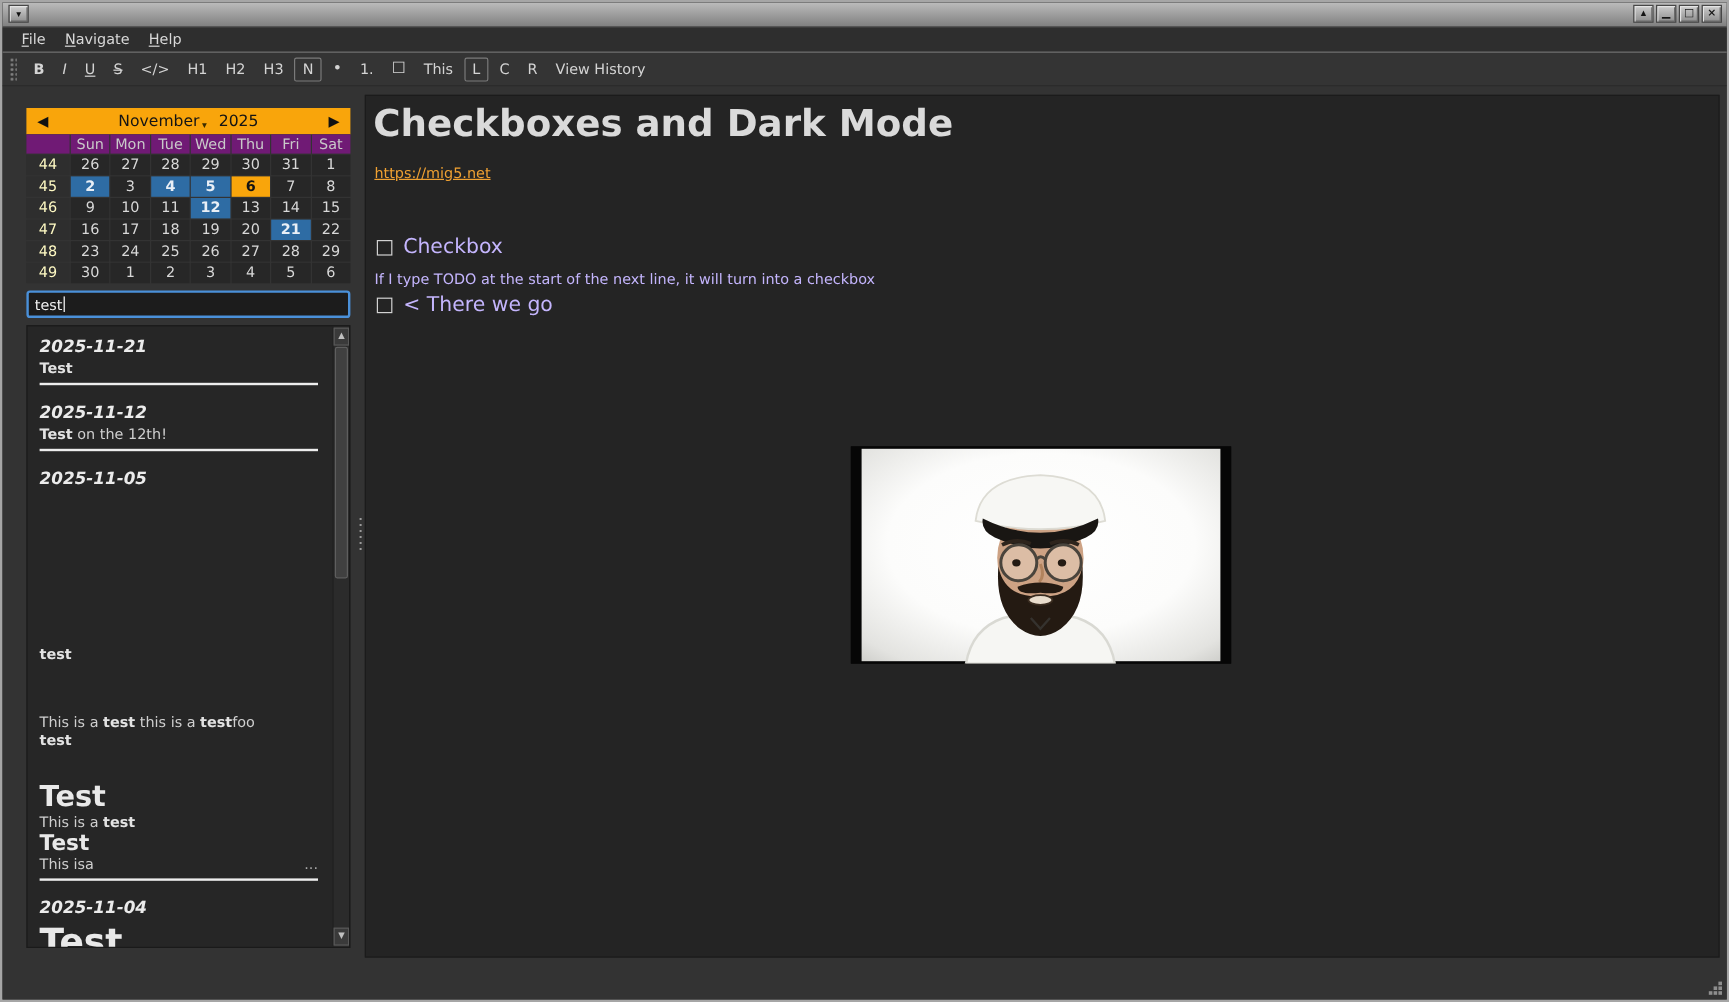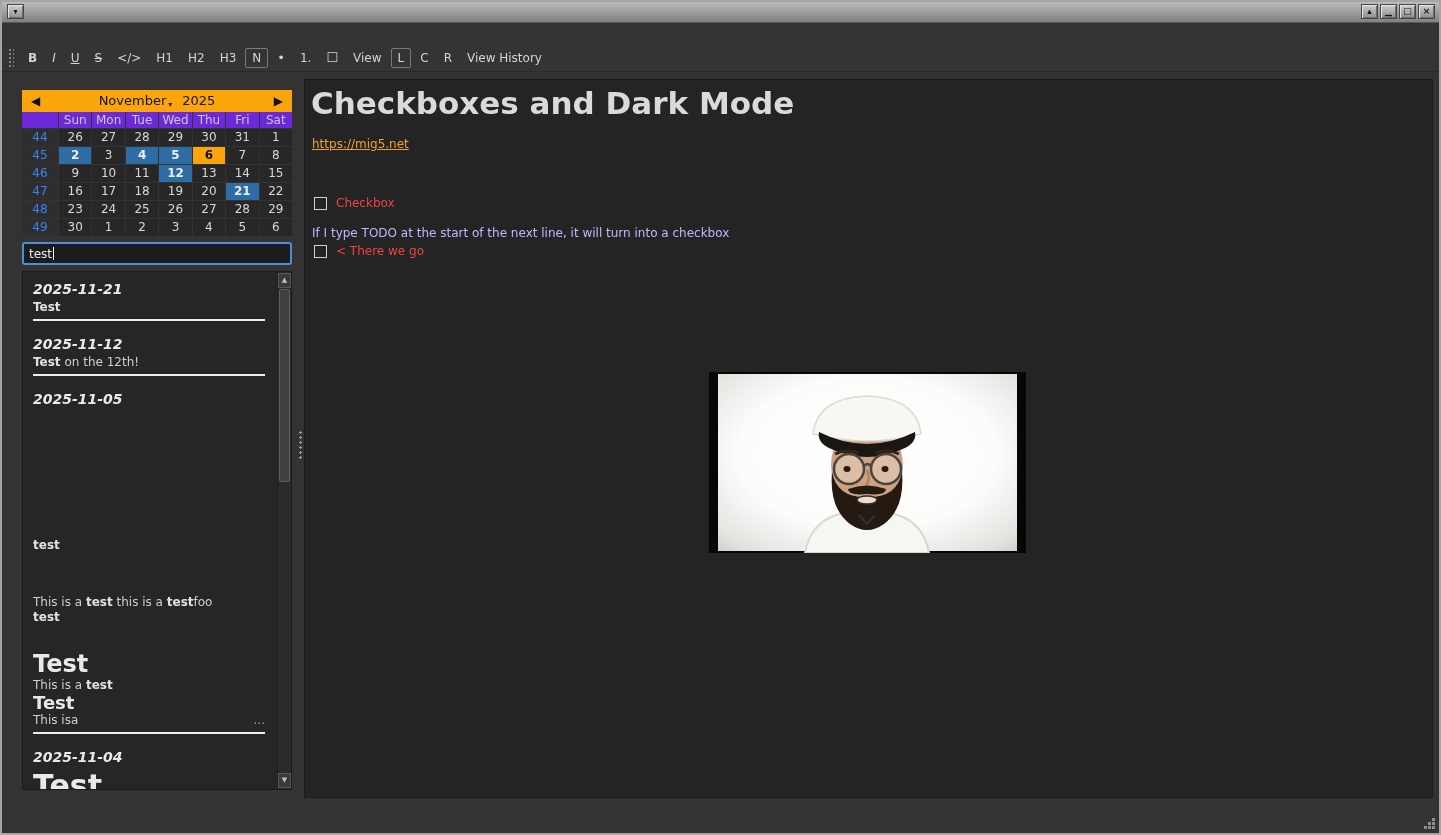--- a/index.html
+++ b/index.html
@@ -33,22 +33,22 @@
   .content{position:absolute;top:70px;left:0;right:0;bottom:0;background:#333;}
 
   
   .cal-header{position:absolute;left:20px;top:18px;width:270px;height:22px;background:#f9a50b;color:#141414;display:flex;align-items:center;font-size:13px;}
   .cal-arrow{padding:0 9px;font-size:12px;color:#111;}
   .cal-title{flex:1;text-align:center;}
   .cal-caret{font-size:8px;vertical-align:-2px;margin-left:2px;color:#3a2c00;}
   .cal-year{margin-left:10px;}
   .cal-grid{position:absolute;left:20px;top:40px;width:270px;display:grid;grid-template-columns:36px repeat(7,1fr);gap:1px;background:#333;}
   .cal-cell{background:#272727;color:#d8d8d8;font-size:12px;text-align:center;height:17px;line-height:17px;}
-  .cal-head{background:#6d28d9;color:#c9c9c9;height:16px;line-height:16px;}
-  .cal-week{background:#2e2e2e;color:#3b82f6;}
+  .cal-head{background:#701a75;color:#c9c9c9;height:16px;line-height:16px;}
+  .cal-week{background:#2e2e2e;color:#fef9c3;}
   .cal-day.sel{background:#2e6ca4;color:#e9eff6;font-weight:bold;}
   .cal-day.today{background:#f9a50b;color:#141414;font-weight:bold;}
 
   
   .search{position:absolute;left:20px;top:170px;width:270px;height:23px;background:#1c1c1c;border:2px solid #4a90d9;border-radius:3px;display:flex;align-items:center;padding:0 5px;font-size:12px;color:#f0f0f0;}
   .search-caret{width:1px;height:13px;background:#fff;margin-left:1px;}
 
   
   .results{position:absolute;left:20px;top:199px;width:270px;height:519px;background:#262626;border:1px solid #1a1a1a;overflow:hidden;}
   .results-content{position:absolute;left:0;top:0;right:14px;bottom:0;padding:8px 12px 0 10px;overflow:hidden;}
@@ -67,21 +67,21 @@
   .sb-btn.down{bottom:1px;}
   .sb-thumb{position:absolute;top:17px;left:1px;right:1px;height:193px;background:#404040;border:1px solid #5e5e5e;border-radius:2px;}
 
   
   .splitter{position:absolute;left:296px;top:358px;width:6px;height:30px;background-image:radial-gradient(circle,#9a9a9a 1px,transparent 1.3px);background-size:5px 5px;}
 
   
   .main{position:absolute;left:302px;top:7px;width:1129px;height:719px;background:#242424;border:1px solid #1b1b1b;overflow:hidden;}
   .main-title{position:absolute;left:6px;top:2px;font-size:31px;font-weight:bold;color:#dadada;line-height:42px;}
   .main-link{position:absolute;left:7px;top:57px;font-size:12px;color:#f0a132;text-decoration:underline;}
-  .cb-row{position:absolute;display:flex;align-items:center;gap:9px;font-size:12px;color:#ef4444;}
+  .cb-row{position:absolute;display:flex;align-items:center;gap:9px;font-size:17px;color:#c4b5fd;}
   .cb-row.one{left:9px;top:116px;}
   .cb-row.two{left:9px;top:164px;}
   .cb{width:13px;height:13px;border:1px solid #d2d2d2;background:transparent;flex:none;}
   .para{position:absolute;left:7px;top:146px;font-size:12px;color:#c4b5fd;}
   .photo{position:absolute;left:404px;top:292px;width:317px;height:181px;background:#000;}
 
   
   .grip{position:absolute;right:3px;bottom:3px;width:14px;height:14px;}
 </style>
 </head>
@@ -92,37 +92,42 @@
   <div class="titlebar">
     <span class="wmenu-btn">▾</span>
     <div class="window-controls">
         <span class="wbtn">▴</span>
         <span class="wbtn">▁</span>
         <span class="wbtn">□</span>
         <span class="wbtn">×</span>
       </div>
   </div>
 
+  <div class="menubar">
+      <span class="menu-item">File</span>
+      <span class="menu-item">Navigate</span>
+      <span class="menu-item">Help</span>
+    </div>
 
   <div class="toolbar">
     <div class="tool-handle"></div>
     <div style="display:flex;align-items:center;">
         <span class="tool bold">B</span>
         <span class="tool italic">I</span>
         <span class="tool underline">U</span>
         <span class="tool strike">S</span>
         <span class="tool ">&lt;/&gt;</span>
         <span class="tool ">H1</span>
         <span class="tool ">H2</span>
         <span class="tool ">H3</span>
         <span class="tool boxed">N</span>
         <span class="tool glyph">•</span>
         <span class="tool ">1.</span>
         <span class="tool glyph">☐</span>
-        <span class="tool ">View</span>
+        <span class="tool ">This</span>
         <span class="tool boxed">L</span>
         <span class="tool ">C</span>
         <span class="tool ">R</span>
         <span class="tool ">View History</span>
       </div>
   </div>
 
   <div class="content">
 
     <div class="cal-header">

